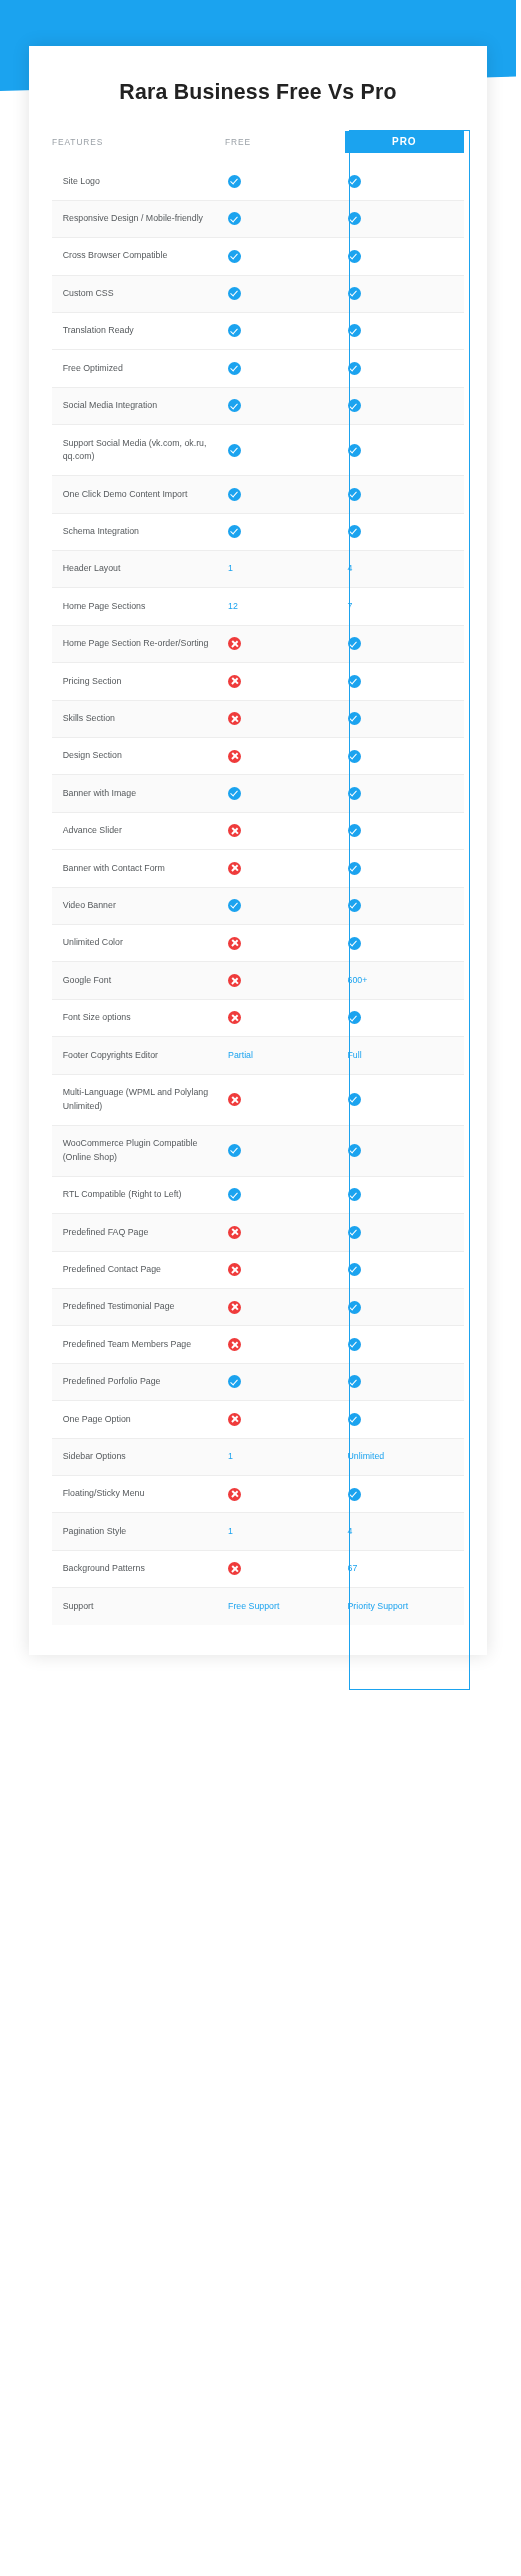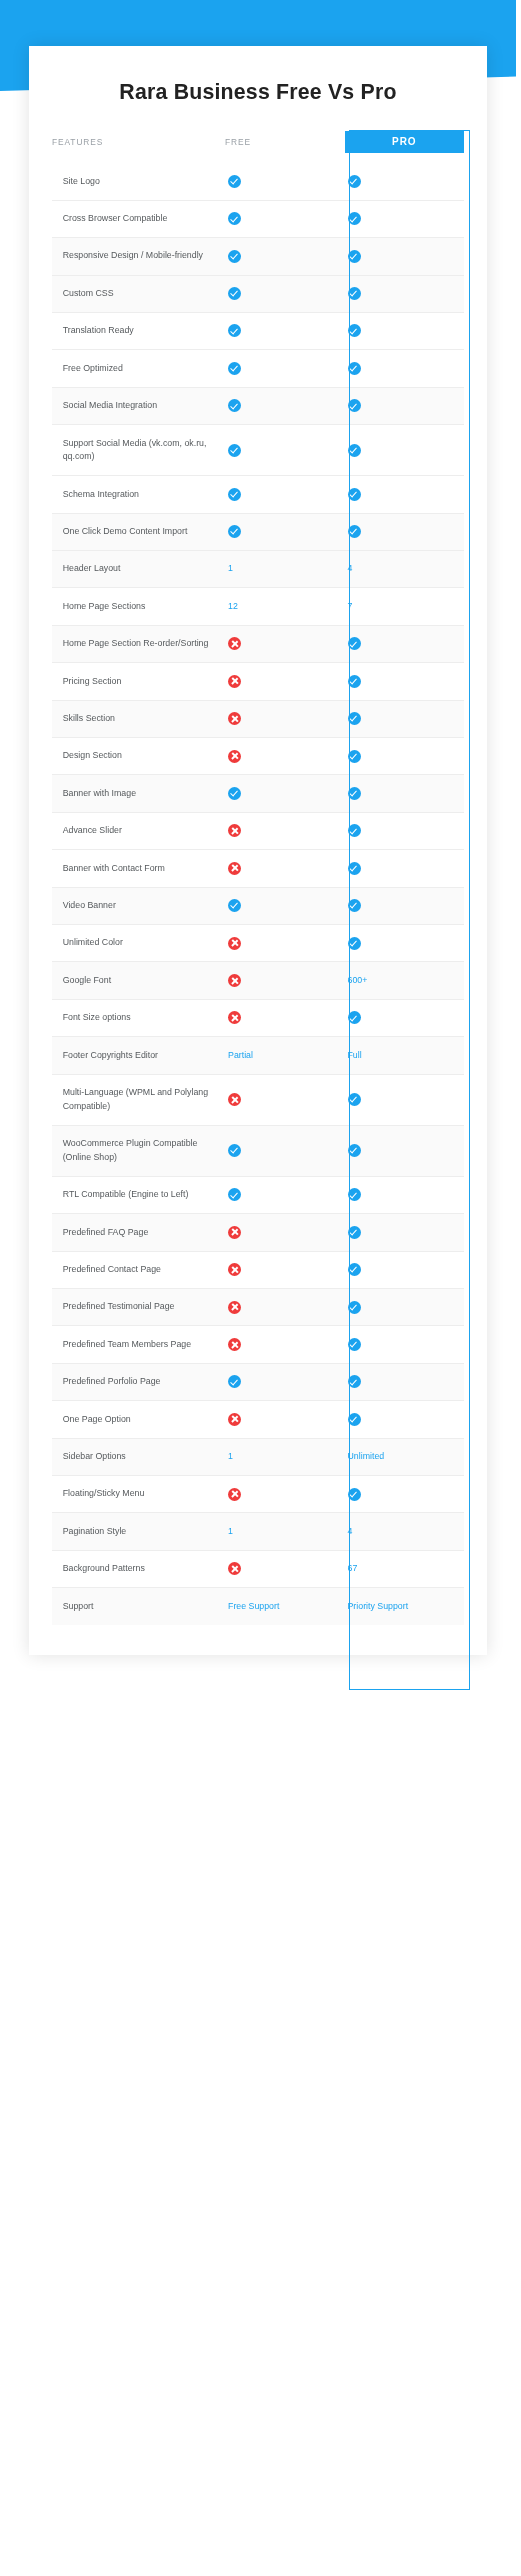--- a/index.html
+++ b/index.html
@@ -163,31 +163,31 @@
             <span class="pro-badge">PRO</span>
           </th>
         </tr>
       </thead>
       <tbody id="tbody">
           <tr class="row">
             <td class="cell-feature">Site Logo</td>
             <td class="cell-free"><span class="icon check"></span></td>
             <td class="cell-pro"><span class="icon check"></span></td>
           </tr>
+          <tr class="row alt">
+            <td class="cell-feature">Responsive Design / Mobile-friendly</td>
+            <td class="cell-free"><span class="icon check"></span></td>
+            <td class="cell-pro"><span class="icon check"></span></td>
+          </tr>
           <tr class="row">
             <td class="cell-feature">Cross Browser Compatible</td>
             <td class="cell-free"><span class="icon check"></span></td>
             <td class="cell-pro"><span class="icon check"></span></td>
           </tr>
           <tr class="row alt">
-            <td class="cell-feature">Responsive Design / Mobile-friendly</td>
-            <td class="cell-free"><span class="icon check"></span></td>
-            <td class="cell-pro"><span class="icon check"></span></td>
-          </tr>
-          <tr class="row alt">
             <td class="cell-feature">Custom CSS</td>
             <td class="cell-free"><span class="icon check"></span></td>
             <td class="cell-pro"><span class="icon check"></span></td>
           </tr>
           <tr class="row">
             <td class="cell-feature">Translation Ready</td>
             <td class="cell-free"><span class="icon check"></span></td>
             <td class="cell-pro"><span class="icon check"></span></td>
           </tr>
           <tr class="row">
@@ -198,27 +198,27 @@
           <tr class="row alt">
             <td class="cell-feature">Social Media Integration</td>
             <td class="cell-free"><span class="icon check"></span></td>
             <td class="cell-pro"><span class="icon check"></span></td>
           </tr>
           <tr class="row">
             <td class="cell-feature">Support Social Media (vk.com, ok.ru, qq.com)</td>
             <td class="cell-free"><span class="icon check"></span></td>
             <td class="cell-pro"><span class="icon check"></span></td>
           </tr>
+          <tr class="row alt">
+            <td class="cell-feature">One Click Demo Content Import</td>
+            <td class="cell-free"><span class="icon check"></span></td>
+            <td class="cell-pro"><span class="icon check"></span></td>
+          </tr>
           <tr class="row">
             <td class="cell-feature">Schema Integration</td>
-            <td class="cell-free"><span class="icon check"></span></td>
-            <td class="cell-pro"><span class="icon check"></span></td>
-          </tr>
-          <tr class="row alt">
-            <td class="cell-feature">One Click Demo Content Import</td>
             <td class="cell-free"><span class="icon check"></span></td>
             <td class="cell-pro"><span class="icon check"></span></td>
           </tr>
           <tr class="row alt">
             <td class="cell-feature">Header Layout</td>
             <td class="cell-free"><span class="val-text">1</span></td>
             <td class="cell-pro"><span class="val-text">4</span></td>
           </tr>
           <tr class="row">
             <td class="cell-feature">Home Page Sections</td>
@@ -279,31 +279,31 @@
             <td class="cell-feature">Font Size options</td>
             <td class="cell-free"><span class="icon cross"></span></td>
             <td class="cell-pro"><span class="icon check"></span></td>
           </tr>
           <tr class="row alt">
             <td class="cell-feature">Footer Copyrights Editor</td>
             <td class="cell-free"><span class="val-text">Partial</span></td>
             <td class="cell-pro"><span class="val-text">Full</span></td>
           </tr>
           <tr class="row">
-            <td class="cell-feature">Multi-Language (WPML and Polylang Compatible)</td>
+            <td class="cell-feature">Multi-Language (WPML and Polylang Unlimited)</td>
             <td class="cell-free"><span class="icon cross"></span></td>
             <td class="cell-pro"><span class="icon check"></span></td>
           </tr>
           <tr class="row alt">
             <td class="cell-feature">WooCommerce Plugin Compatible (Online Shop)</td>
             <td class="cell-free"><span class="icon check"></span></td>
             <td class="cell-pro"><span class="icon check"></span></td>
           </tr>
           <tr class="row">
-            <td class="cell-feature">RTL Compatible (Engine to Left)</td>
+            <td class="cell-feature">RTL Compatible (Right to Left)</td>
             <td class="cell-free"><span class="icon check"></span></td>
             <td class="cell-pro"><span class="icon check"></span></td>
           </tr>
           <tr class="row alt">
             <td class="cell-feature">Predefined FAQ Page</td>
             <td class="cell-free"><span class="icon cross"></span></td>
             <td class="cell-pro"><span class="icon check"></span></td>
           </tr>
           <tr class="row">
             <td class="cell-feature">Predefined Contact Page</td>

